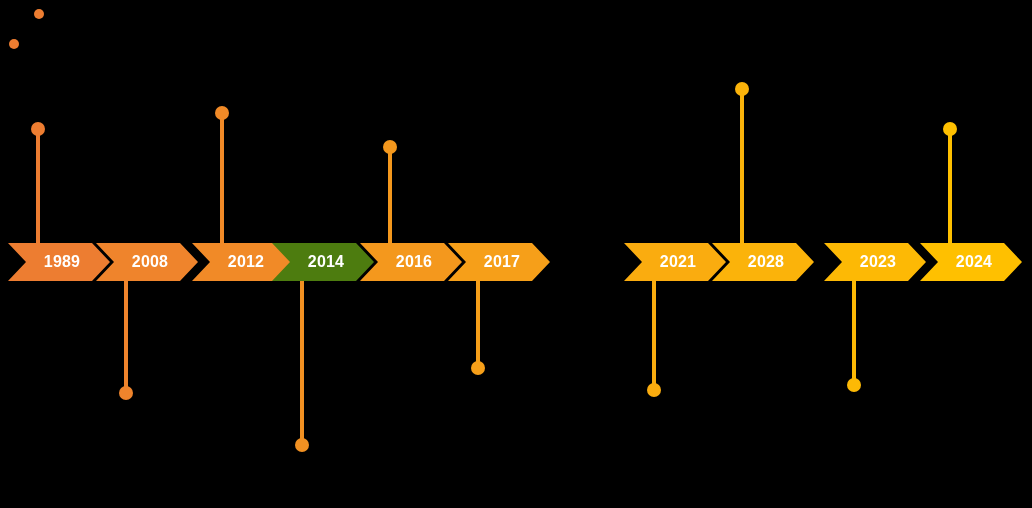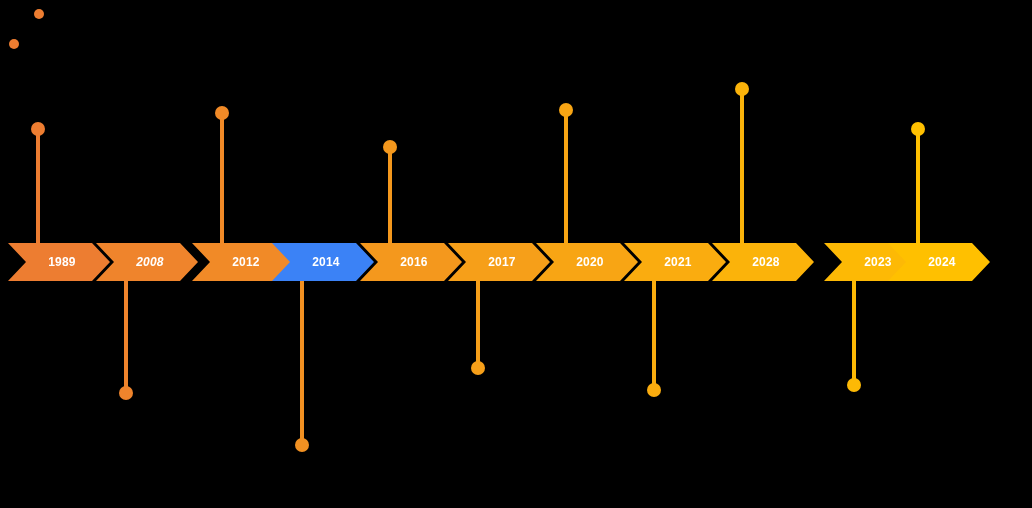--- a/index.html
+++ b/index.html
@@ -28,21 +28,21 @@
     width: 102px;
     height: 38px;
     clip-path: polygon(0 0, 84px 0, 102px 50%, 84px 100%, 0 100%, 18px 50%);
     display: flex;
     align-items: center;
     justify-content: center;
   }
   .year {
     color: #ffffff;
     font-weight: bold;
-    font-size: 12px;
+    font-size: 16px;
     letter-spacing: 0.2px;
     padding-left: 6px;
     white-space: nowrap;
   }
   .stem {
     position: absolute;
     left: 28px;
     width: 4px;
   }
   .dot {
@@ -73,64 +73,57 @@
     <div class="stem" style="background: rgb(237, 125, 49); top: 129px; height: 114px;"></div>
     <div class="dot" style="background: rgb(237, 125, 49); top: 122px;"></div>
     <div class="chevron" style="background: rgb(237, 125, 49);">
       <span class="year">1989</span>
     </div>
   </div>
 
   <div class="item" style="left: 96px;">
     <div class="stem" style="background: rgb(239, 132, 44); top: 281px; height: 112px;"></div>
     <div class="dot" style="background: rgb(239, 132, 44); top: 386px;"></div>
-    <div class="chevron" style="background: rgb(239, 132, 44); font-style: italic;">
+    <div class="chevron" style="background: rgb(239, 132, 44);">
       <span class="year">2008</span>
     </div>
   </div>
 
   <div class="item" style="left: 192px;">
     <div class="stem" style="background: rgb(241, 138, 39); top: 113px; height: 130px;"></div>
     <div class="dot" style="background: rgb(241, 138, 39); top: 106px;"></div>
     <div class="chevron" style="background: rgb(241, 138, 39);">
       <span class="year">2012</span>
     </div>
   </div>
 
   <div class="item" style="left: 272px;">
     <div class="stem" style="background: rgb(242, 145, 34); top: 281px; height: 164px;"></div>
     <div class="dot" style="background: rgb(242, 145, 34); top: 438px;"></div>
-    <div class="chevron" style="background: #3b82f6; text-align: right;">
+    <div class="chevron" style="background: #4d7c0f; text-align: right;">
       <span class="year">2014</span>
     </div>
   </div>
 
   <div class="item" style="left: 360px;">
     <div class="stem" style="background: rgb(244, 152, 29); top: 147px; height: 96px;"></div>
     <div class="dot" style="background: rgb(244, 152, 29); top: 140px;"></div>
     <div class="chevron" style="background: rgb(244, 152, 29); align-items: center;">
       <span class="year">2016</span>
     </div>
   </div>
 
   <div class="item" style="left: 448px; text-align: center;">
     <div class="stem" style="background: rgb(246, 159, 25); top: 281px; height: 87px;"></div>
     <div class="dot" style="background: rgb(246, 159, 25); top: 361px;"></div>
     <div class="chevron" style="background: rgb(246, 159, 25);">
       <span class="year">2017</span>
     </div>
   </div>
 
-  <div class="item" style="left: 536px;">
-    <div class="stem" style="background: rgb(248, 165, 20); top: 110px; height: 133px;"></div>
-    <div class="dot" style="background: rgb(248, 165, 20); top: 103px;"></div>
-    <div class="chevron" style="background: rgb(248, 165, 20);">
-      <span class="year">2020</span>
-    </div>
-  </div>
 
   <div class="item" style="left: 624px;">
     <div class="stem" style="background: rgb(250, 172, 15); top: 281px; height: 109px;"></div>
     <div class="dot" style="background: rgb(250, 172, 15); top: 383px;"></div>
     <div class="chevron" style="background: rgb(250, 172, 15);">
       <span class="year">2021</span>
     </div>
   </div>
 
   <div class="item" style="left: 712px;">
@@ -142,21 +135,21 @@
   </div>
 
   <div class="item" style="left: 824px;">
     <div class="stem" style="background: rgb(253, 185, 5); top: 281px; height: 104px;"></div>
     <div class="dot" style="background: rgb(253, 185, 5); top: 378px;"></div>
     <div class="chevron" style="background: rgb(253, 185, 5);">
       <span class="year">2023</span>
     </div>
   </div>
 
-  <div class="item" style="left: 888px;">
+  <div class="item" style="left: 920px;">
     <div class="stem" style="background: rgb(255, 192, 0); top: 129px; height: 114px;"></div>
     <div class="dot" style="background: rgb(255, 192, 0); top: 122px;"></div>
     <div class="chevron" style="background: rgb(255, 192, 0);">
       <span class="year">2024</span>
     </div>
   </div>
 
 </div>
 
 </body></html>

